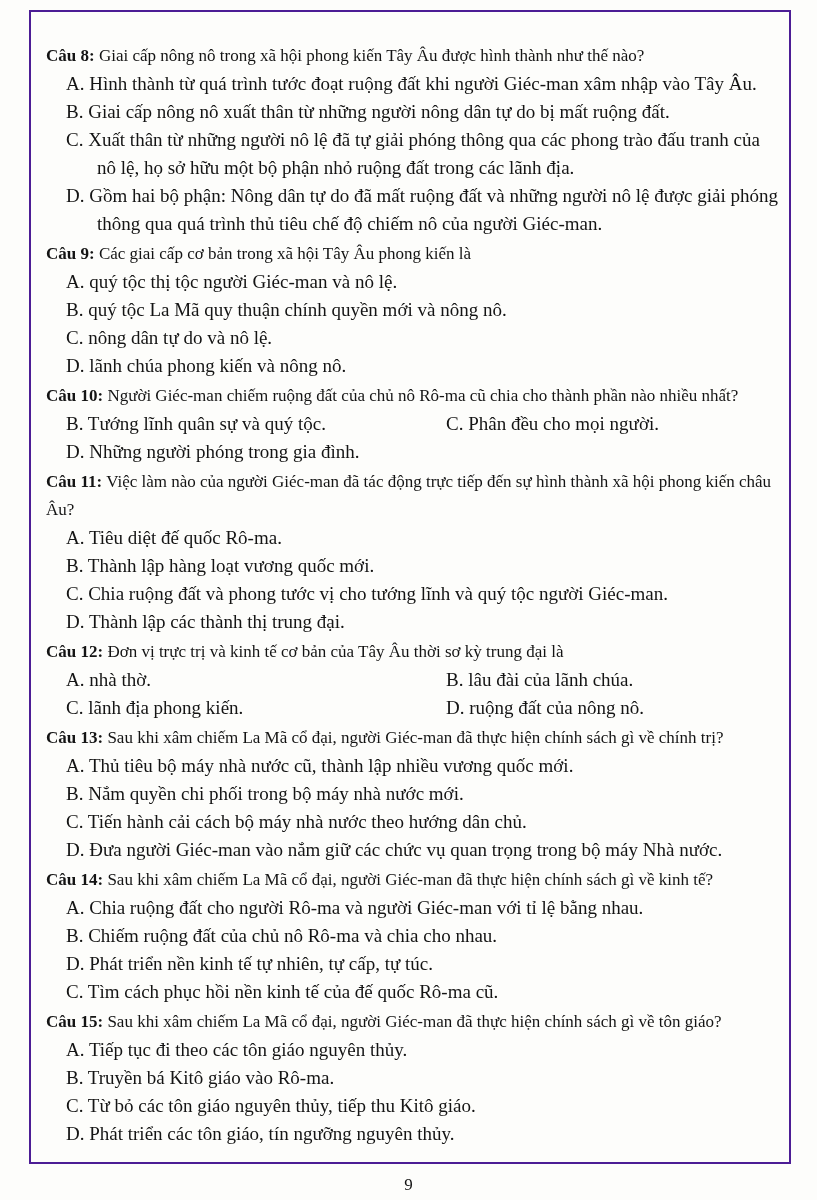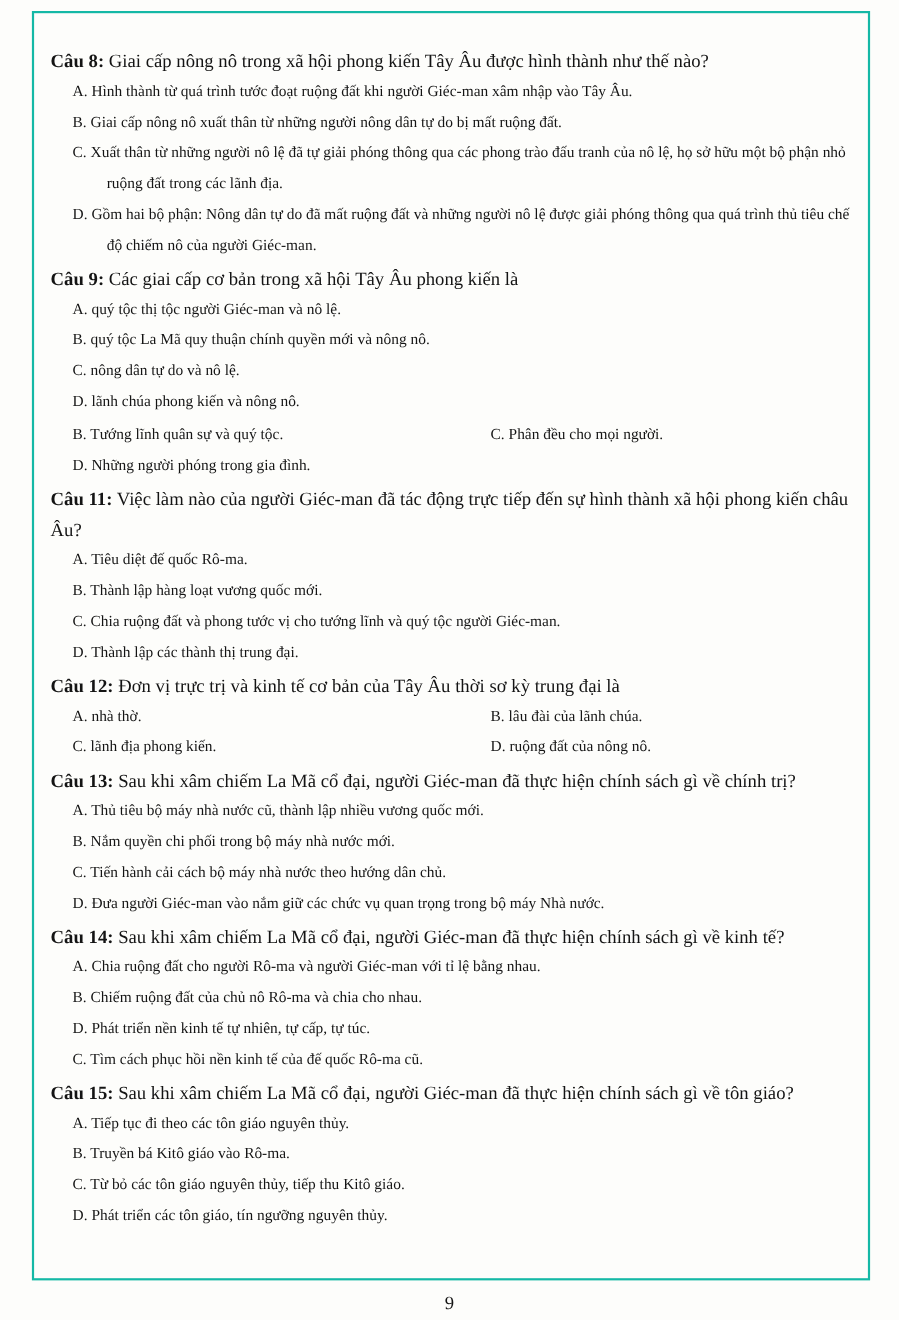--- a/index.html
+++ b/index.html
@@ -15,33 +15,33 @@
     width: 817px;
     height: 1200px;
     background: #fdfdfb;
   }
   .frame {
     position: absolute;
     top: 10px;
     left: 29px;
     right: 26px;
     bottom: 36px;
-    border: 2px solid #14b8a6;
+    border: 2px solid #4c1d95;
     padding: 28px 8px 0 15px;
     overflow: hidden;
   }
   .question { margin-top: 2px; }
   .stem {
     font-size: 17px;
     line-height: 28px;
   }
   .qlabel { font-weight: bold; }
   .options { }
   .option {
-    font-size: 14px;
+    font-size: 19px;
     line-height: 28px;
     padding-left: 51px;
     text-indent: -31px;
   }
   .options.two-col {
     display: grid;
     grid-template-columns: 380px 1fr;
   }
   .page-number {
     position: absolute;
@@ -71,20 +71,21 @@
         <div class="question">
           <p class="stem"><span class="qlabel">Câu 9:</span> <span>Các giai cấp cơ bản trong xã hội Tây Âu phong kiến là</span></p>
           <div class="options">
             <p class="option"><span class="okey">A.</span> <span>quý tộc thị tộc người Giéc-man và nô lệ.</span></p>
             <p class="option"><span class="okey">B.</span> <span>quý tộc La Mã quy thuận chính quyền mới và nông nô.</span></p>
             <p class="option"><span class="okey">C.</span> <span>nông dân tự do và nô lệ.</span></p>
             <p class="option"><span class="okey">D.</span> <span>lãnh chúa phong kiến và nông nô.</span></p>
           </div>
         </div>
         <div class="question">
+          <p class="stem"><span class="qlabel">Câu 10:</span> <span>Người Giéc-man chiếm ruộng đất của chủ nô Rô-ma cũ chia cho thành phần nào nhiều nhất?</span></p>
           <div class="options two-col">
             <p class="option"><span class="okey">B.</span> <span>Tướng lĩnh quân sự và quý tộc.</span></p>
             <p class="option"><span class="okey">C.</span> <span>Phân đều cho mọi người.</span></p>
             <p class="option"><span class="okey">D.</span> <span>Những người phóng trong gia đình.</span></p>
           </div>
         </div>
         <div class="question">
           <p class="stem"><span class="qlabel">Câu 11:</span> <span>Việc làm nào của người Giéc-man đã tác động trực tiếp đến sự hình thành xã hội phong kiến châu Âu?</span></p>
           <div class="options">
             <p class="option"><span class="okey">A.</span> <span>Tiêu diệt đế quốc Rô-ma.</span></p>

